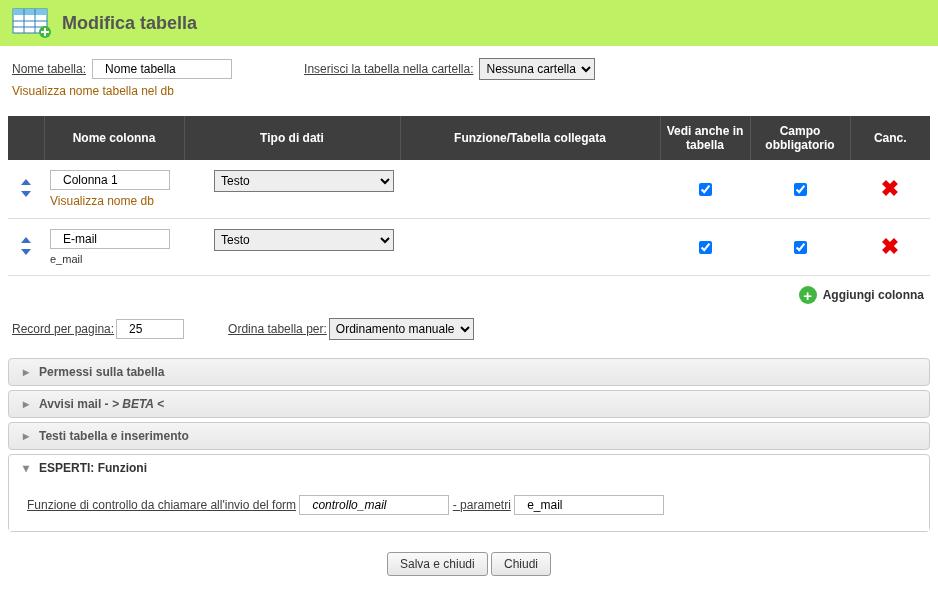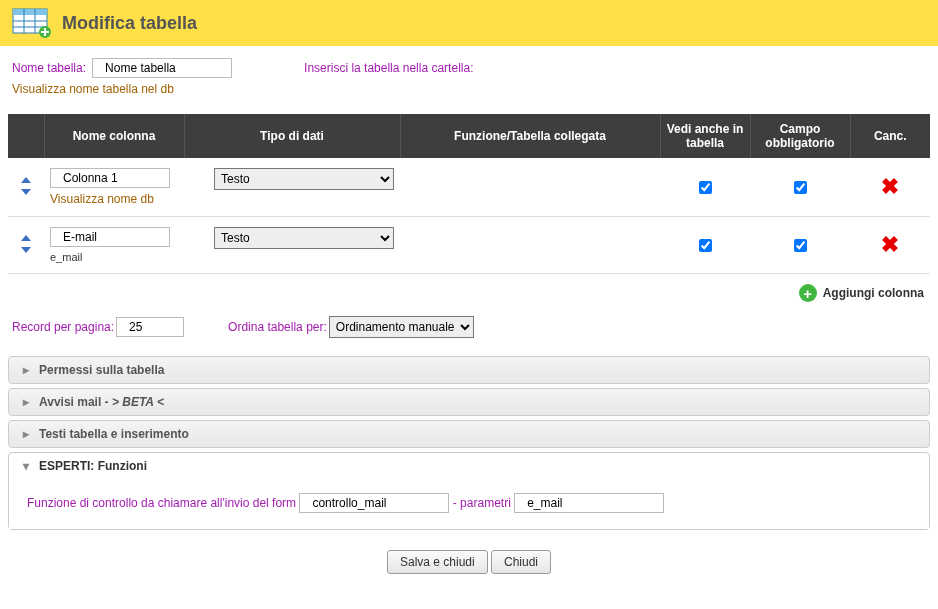--- a/index.html
+++ b/index.html
@@ -6,21 +6,21 @@
   body {
     margin: 0;
     padding: 0;
     font-family: Arial, Helvetica, sans-serif;
     font-size: 12px;
     color: #333;
     background: #fff;
     width: 938px;
   }
   .header-bar {
-    background: #fde047;
+    background: #bef264;
     padding: 8px 12px;
     display: flex;
     align-items: center;
     gap: 10px;
   }
   .header-bar h1 {
     margin: 0;
     font-size: 18px;
     font-weight: bold;
     color: #555;
@@ -32,21 +32,21 @@
   }
   .table-icon svg { display:block; }
   .form-row {
     padding: 12px 12px 0 12px;
     display: flex;
     align-items: center;
     gap: 6px;
     flex-wrap: wrap;
   }
   .form-row .spacer { width: 60px; }
-  .label { color:#a21caf; }
+  .label { color:#404040;text-decoration:underline; }
   input[type="text"] {
     border: 1px solid #bbb;
     padding: 2px 12px;
     font-size: 12px;
     height: 20px;
   }
   select {
     border: 1px solid #777;
     background: #eee;
     font-size: 12px;
@@ -201,20 +201,23 @@
     </svg>
   </span>
   <h1>Modifica tabella</h1>
 </div>
 
 <div class="form-row">
   <span class="label">Nome tabella:</span>
   <input type="text" style="width: 140px;" value="Nome tabella">
   <span class="spacer"></span>
   <span class="label">Inserisci la tabella nella cartella:</span>
+  <select>
+    <option>Nessuna cartella</option>
+  </select>
 </div>
 <div class="sublink-row">
   <a class="link">Visualizza nome tabella nel db</a>
 </div>
 
 <table class="cols">
   <thead>
     <tr>
       <th class="th-sort"></th>
       <th class="th-name">Nome colonna</th>
@@ -315,21 +318,21 @@
   </div>
 </div>
 
 <div class="acc-open">
   <div class="acc-head">
     <span class="acc-arrow">▾</span>
     <span>ESPERTI: Funzioni</span>
   </div>
   <div class="acc-body">
     <span class="label">Funzione di controllo da chiamare all'invio del form</span>
-    <input type="text" style="width: 150px;" value="controllo_mail">
+    <input type="text" style="width: 150px; font-style: italic;" value="controllo_mail">
     <span class="label">- parametri</span>
     <input type="text" style="width: 150px;" value="e_mail">
   </div>
 </div>
 
 <div class="btn-row">
   <button class="btn">Salva e chiudi</button>
   <button class="btn">Chiudi</button>
 </div>
 

